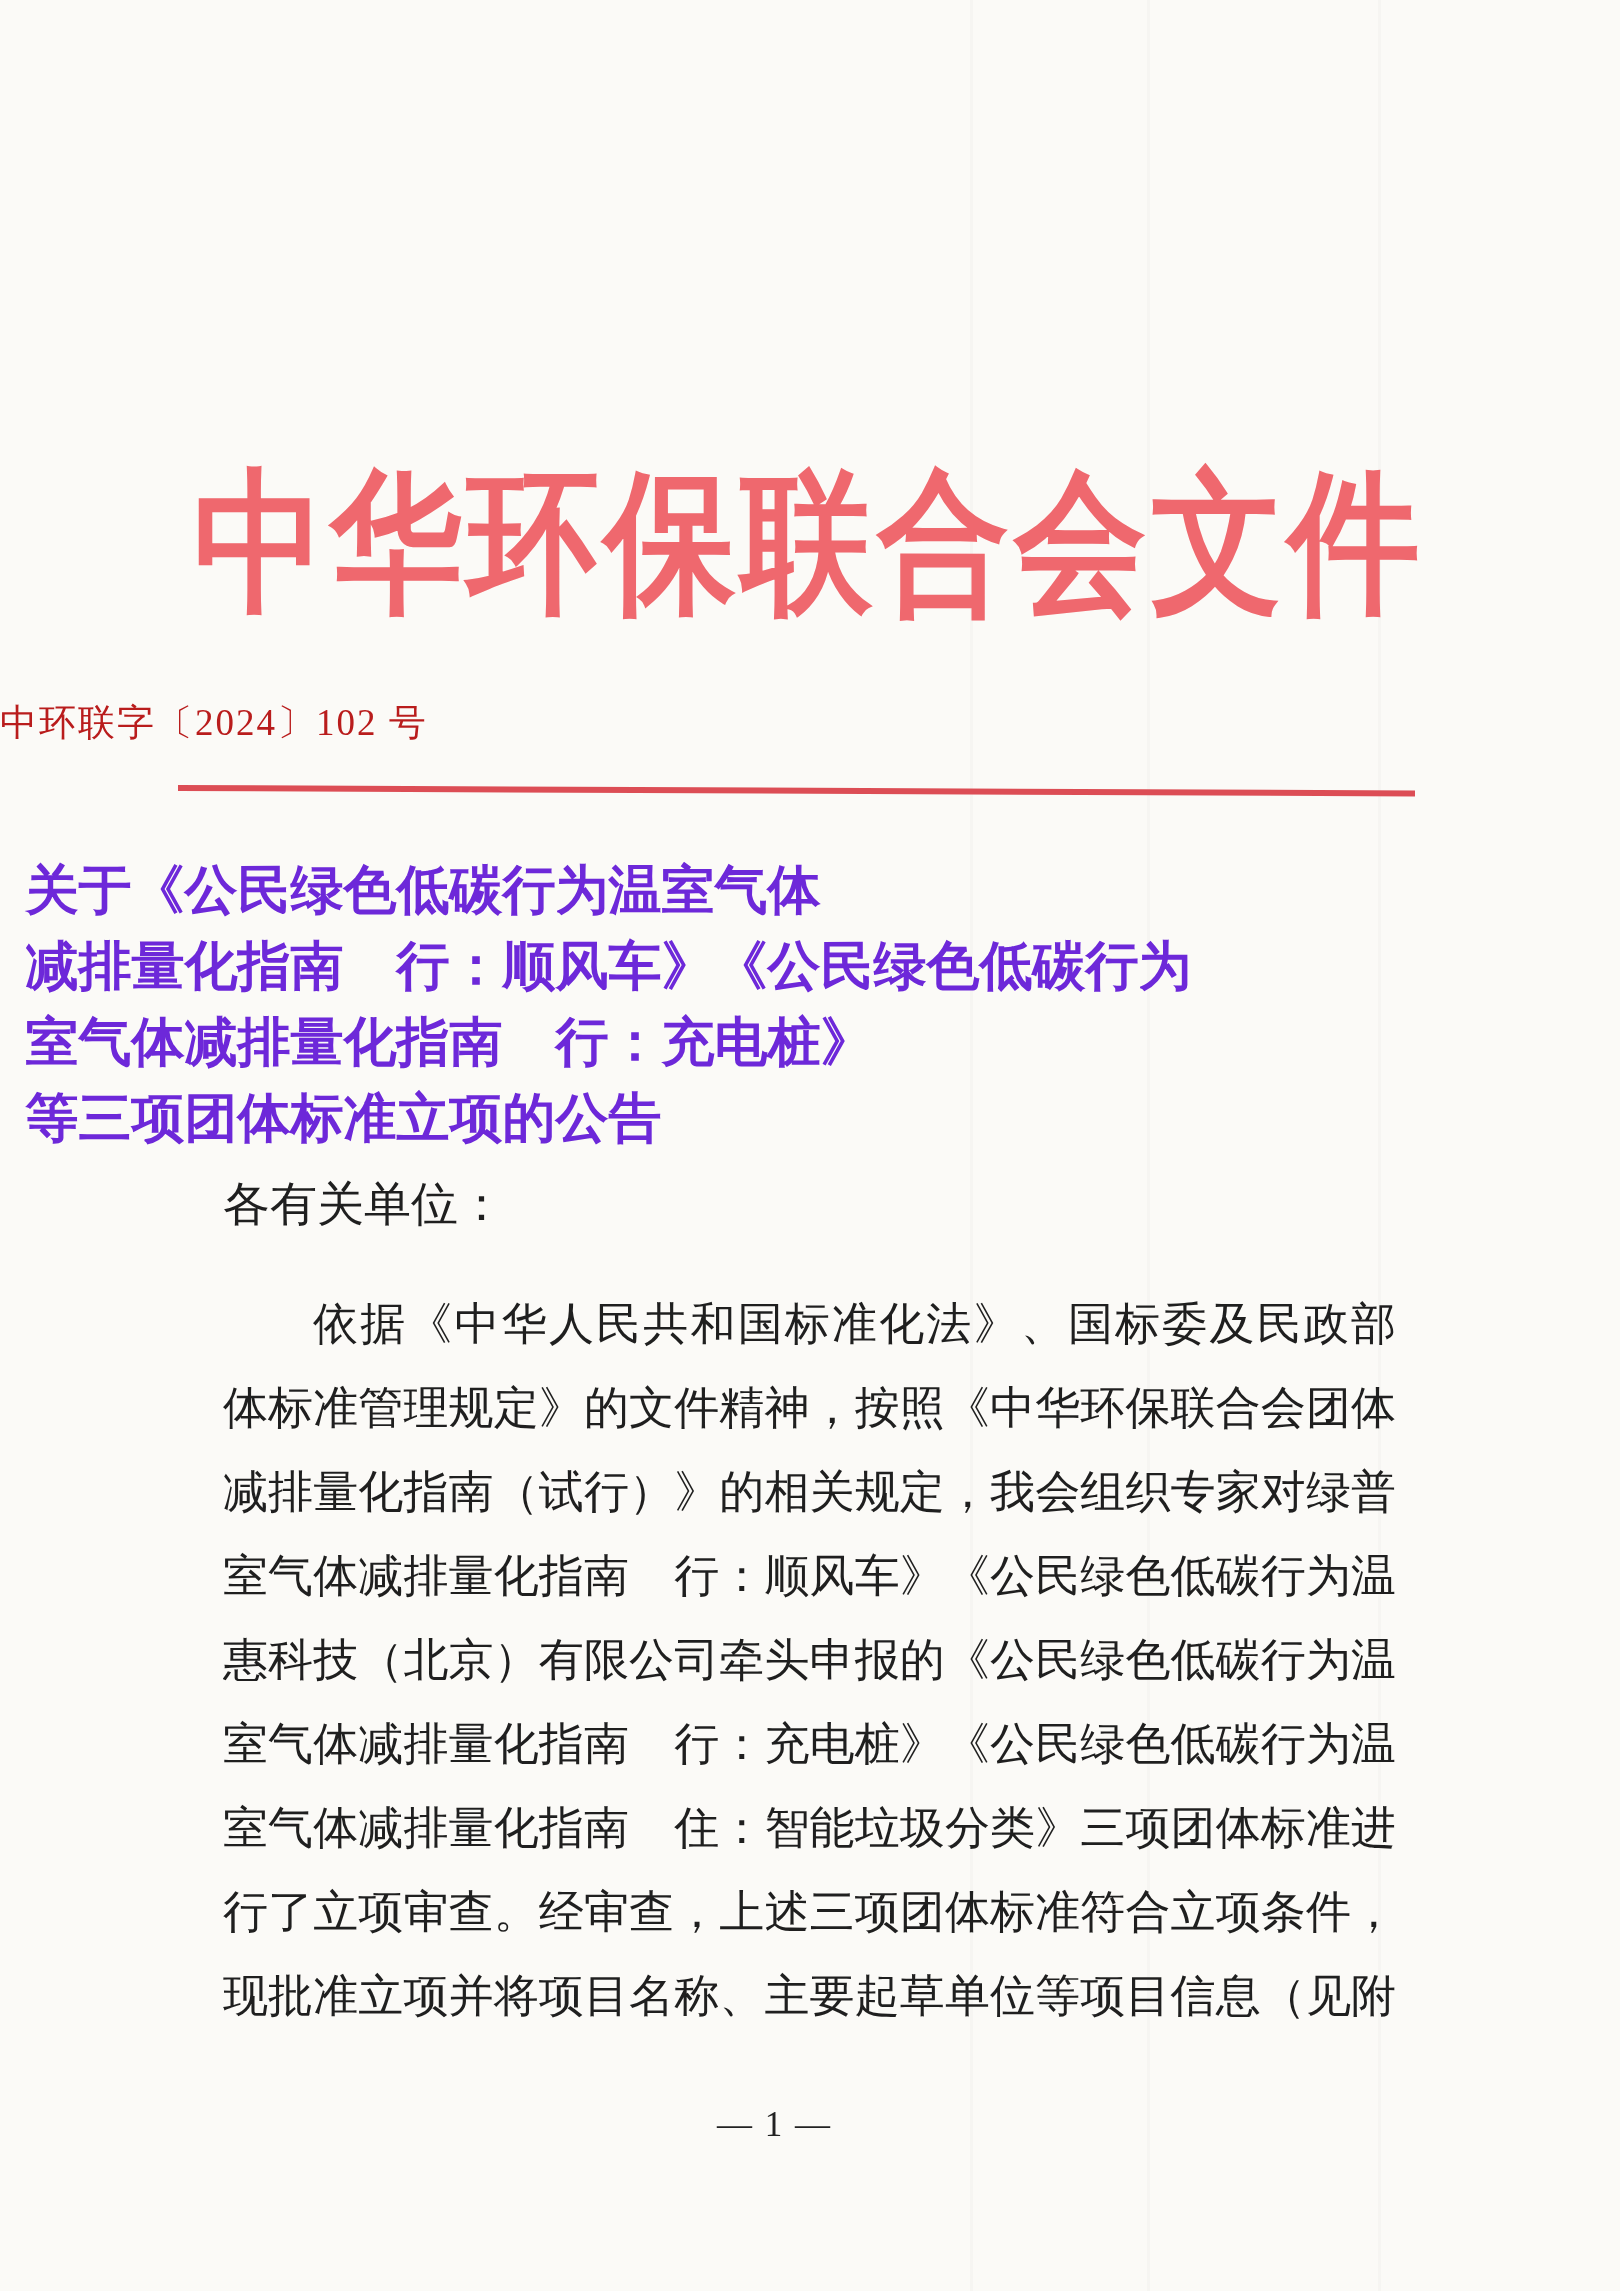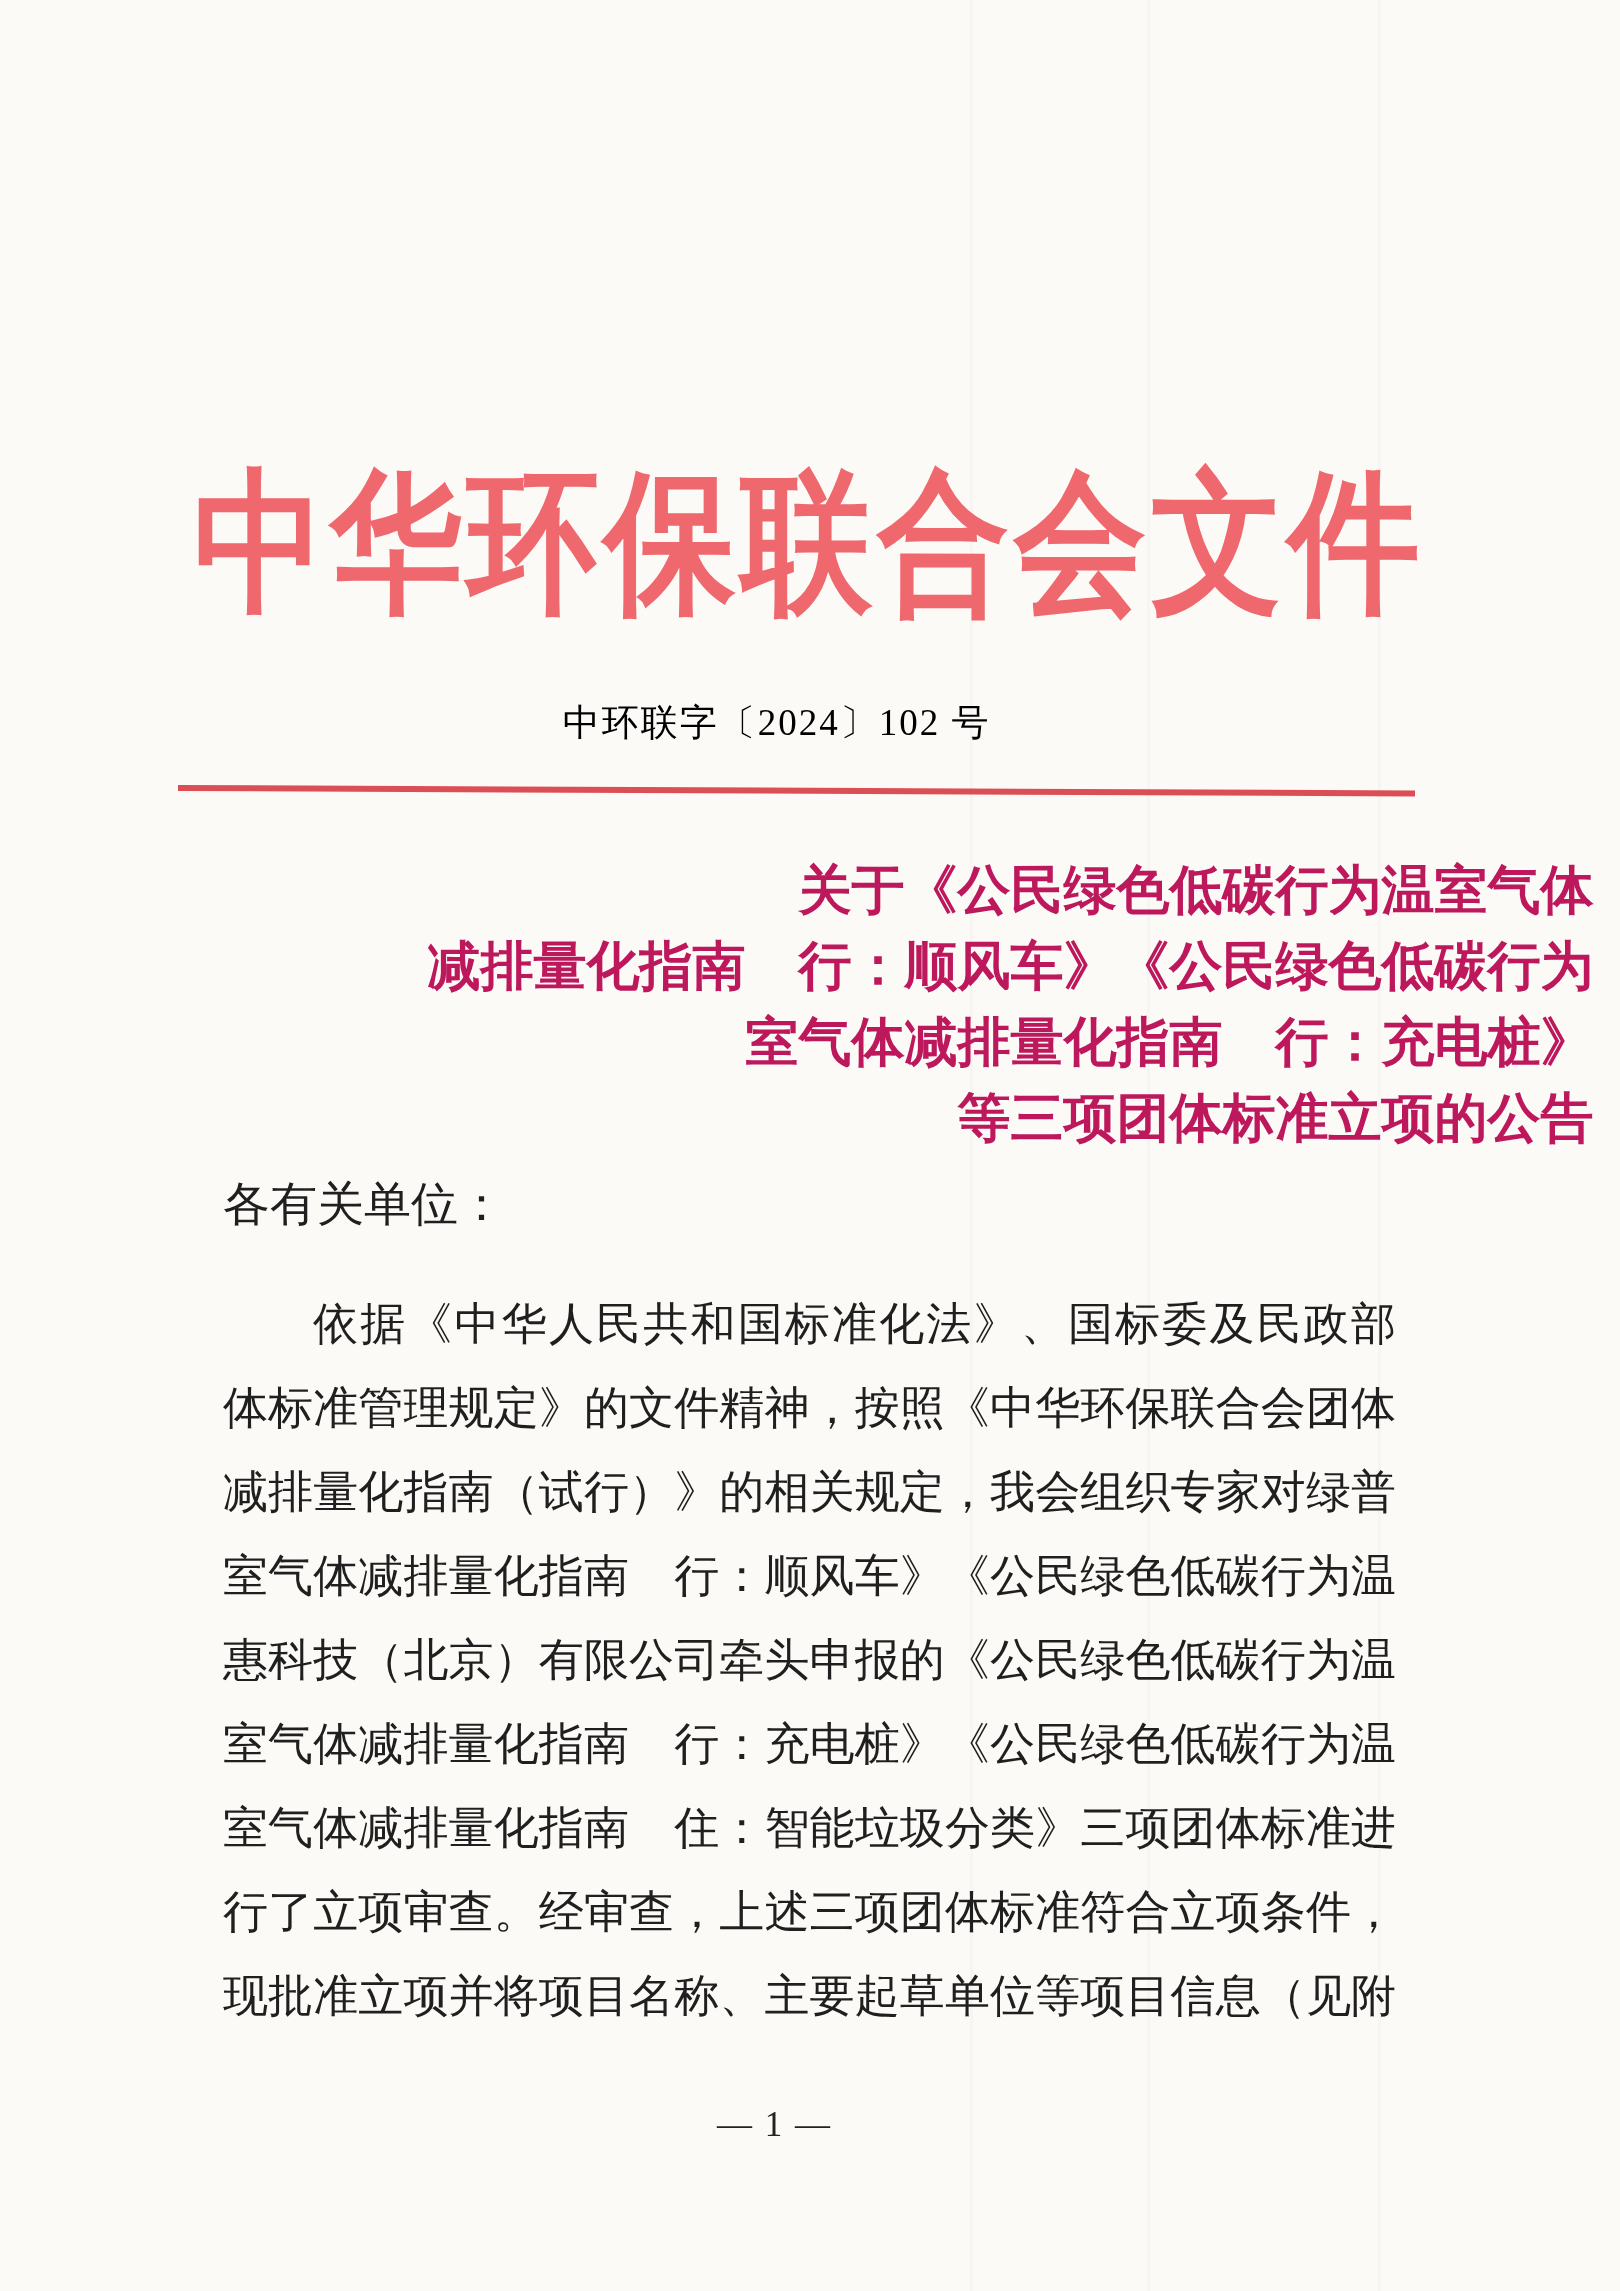--- a/index.html
+++ b/index.html
@@ -48,25 +48,25 @@
     transform: scaleX(0.85);
     transform-origin: center;
   }
 
   
   .doc-number {
     position: absolute;
     top: 696px;
     left: 0;
     width: 1553px;
-    text-align: center;
+    text-align: left;
     font-size: 37px;
     line-height: 53px;
     letter-spacing: 2px;
-    color: #000000;
+    color: #b91c1c;
     white-space: nowrap;
   }
 
   
   .divider {
     position: absolute;
     top: 785px;
     left: 178px;
     width: 1237px;
     height: 5.9px;
@@ -74,25 +74,25 @@
     transform: rotate(0.25deg);
     transform-origin: left center;
   }
 
   
   .doc-title {
     position: absolute;
     top: 852px;
     left: 25.5px;
     width: 1568px;
-    text-align: right;
+    text-align: left;
     font-weight: 700;
     font-size: 53px;
     line-height: 76px;
-    color: #be185d;
+    color: #6d28d9;
   }
   .title-line { white-space: nowrap; }
 
   
   .salutation {
     position: absolute;
     top: 1180px;
     left: 223px;
     font-size: 47px;
     line-height: 49px;

